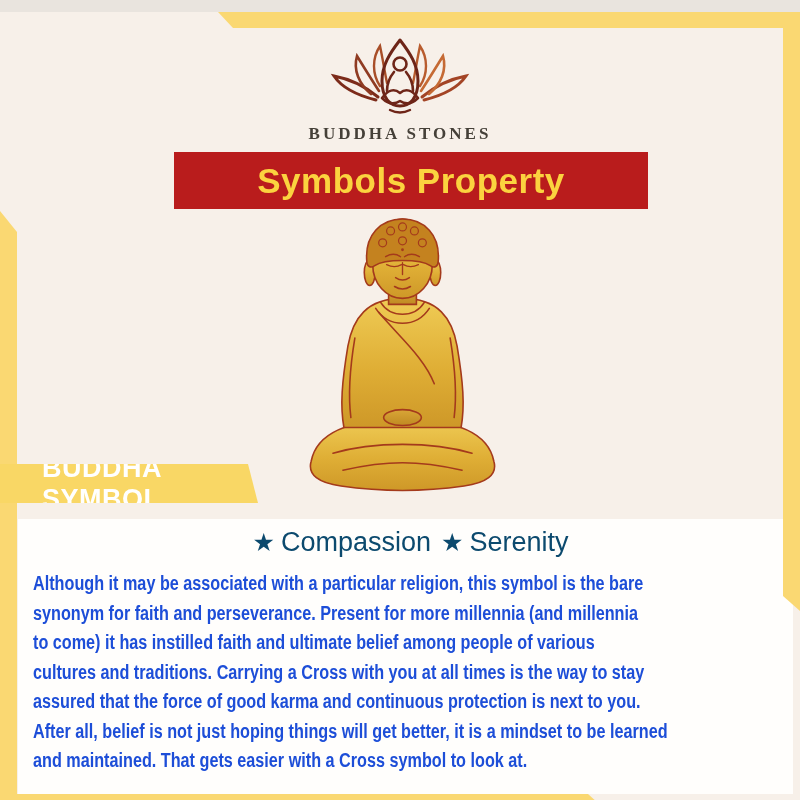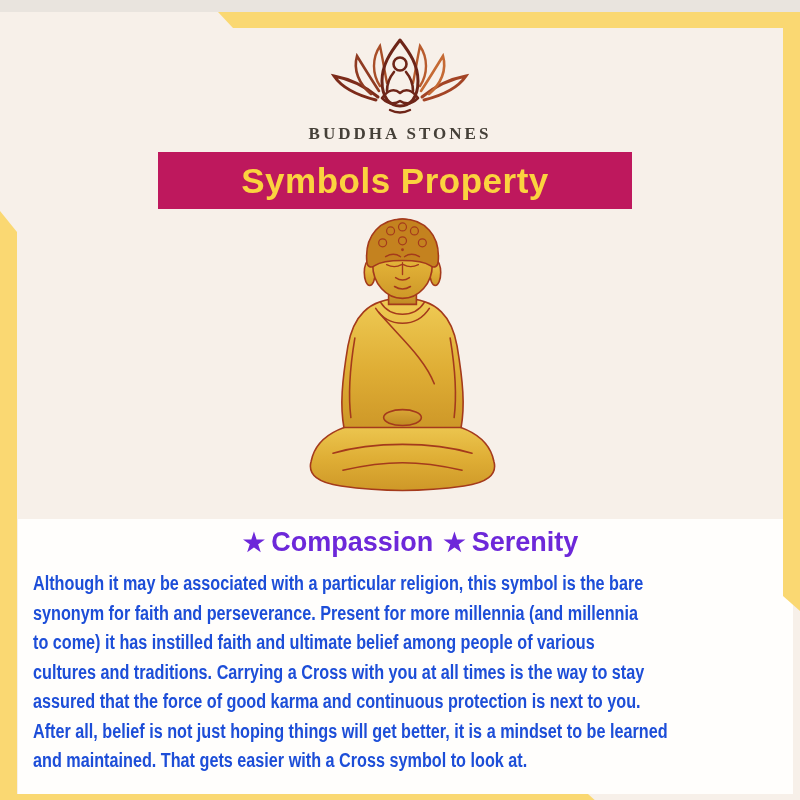--- a/index.html
+++ b/index.html
@@ -20,22 +20,22 @@
   
   .logo-wrap{position:absolute;left:330px;top:24px;width:140px;height:86px;z-index:2;}
   .logo-wrap svg{width:100%;height:100%;}
   .brand{
     position:absolute;left:0;top:112px;width:800px;text-align:center;
     font-family:"Liberation Serif",serif;font-size:17px;font-weight:600;
     letter-spacing:3px;color:#454038;z-index:2;
   }
   
   .title-panel{
-    position:absolute;left:158px;top:140px;width:474px;height:57px;
-    background:#be185d;display:flex;align-items:center;justify-content:center;z-index:2;
+    position:absolute;left:174px;top:140px;width:474px;height:57px;
+    background:#b91c1c;display:flex;align-items:center;justify-content:center;z-index:2;
   }
   .title-panel h1{
     margin:0;font-size:35px;font-weight:bold;color:#FBD33F;letter-spacing:0.5px;
   }
   
   .buddha-wrap{position:absolute;left:300px;top:205px;width:205px;height:278px;z-index:1;}
   .buddha-wrap svg{width:100%;height:100%;}
   
   .ribbon{
     position:absolute;left:0;top:452px;width:258px;height:39px;background:#F9D765;
@@ -45,21 +45,21 @@
   .ribbon span{
     padding-left:42px;color:#FFFFFF;font-size:27px;font-weight:600;letter-spacing:0.5px;
   }
   
   .content-panel{
     position:absolute;left:18px;top:507px;width:775px;height:275px;
     background:#FFFEFC;z-index:3;
   }
   .feature-line{
     position:absolute;left:18px;top:515px;width:775px;text-align:center;
-    font-size:27px;font-weight:bold;color:#6d28d9;z-index:4;white-space:nowrap;
+    font-size:27px;font-weight:normal;color:#0c4a6e;z-index:4;white-space:nowrap;
   }
   .feature-line .star{display:inline-block;margin:0 6px 0 10px;font-size:25px;}
   .paragraph{
     position:absolute;left:33px;top:557px;width:760px;z-index:4;
     color:#1d4ed8;font-size:20px;font-weight:600;line-height:29.5px;
   }
   .paragraph .line{
     white-space:nowrap;transform:scaleX(0.81);transform-origin:0 50%;
   }
 </style>
@@ -145,20 +145,23 @@
 
         <path d="M52,122 C47,152 45,178 48,202 M148,122 C153,152 155,178 152,202" fill="none"></path>
 
         <ellipse cx="100" cy="202" rx="19" ry="8" fill="url(#goldDark)"></ellipse>
 
         <path d="M30,238 C70,226 130,226 170,238 M40,255 C85,245 115,245 160,255" fill="none"></path>
       </g>
     </svg>
   </div>
 
+  <div class="ribbon">
+    <span>BUDDHA SYMBOL</span>
+  </div>
 
   <div class="content-panel"></div>
 
   <div class="feature-line"><span class="star">★</span><span>Compassion</span><span class="star">★</span><span>Serenity</span></div>
 
   <div class="paragraph">
     <div class="line">Although it may be associated with a particular religion, this symbol is the bare</div>
     <div class="line">synonym for faith and perseverance. Present for more millennia (and millennia</div>
     <div class="line">to come) it has instilled faith and ultimate belief among people of various</div>
     <div class="line">cultures and traditions. Carrying a Cross with you at all times is the way to stay</div>

